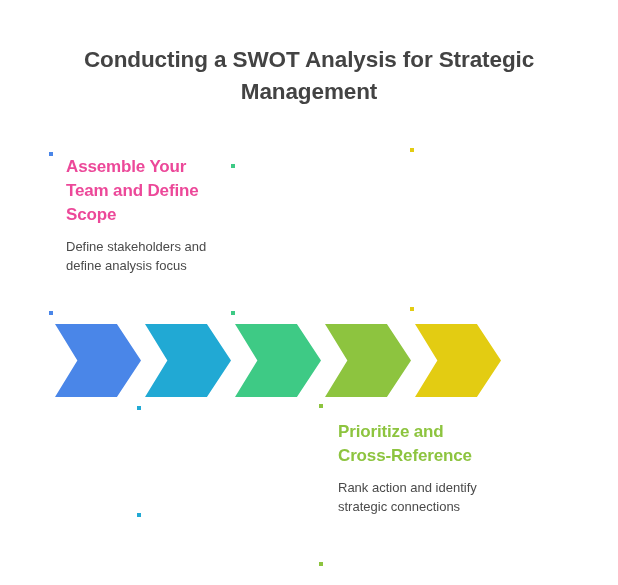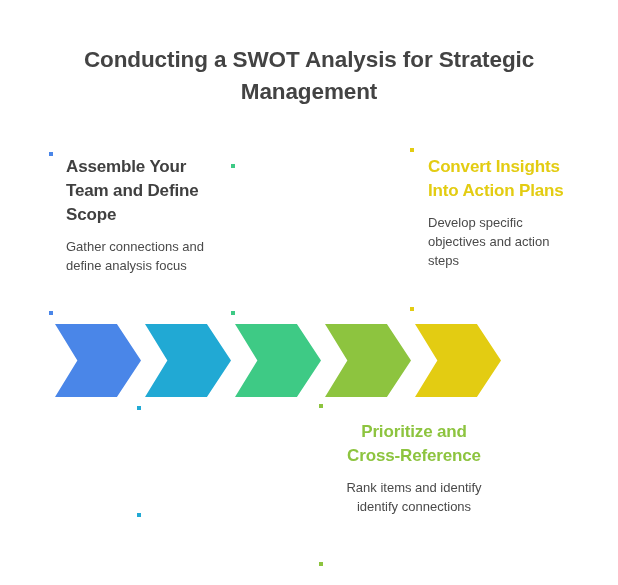--- a/index.html
+++ b/index.html
@@ -59,21 +59,21 @@
     width: 4px;
     height: 4px;
   }
 
   
   .block-1 { left: 66px;  top: 155px; }
   .block-3 { left: 249px; top: 168px; }
   .block-5 { left: 428px; top: 155px; }
   
   .block-2 { left: 158px; top: 420px; }
-  .block-4 { left: 338px; top: 420px; text-align: center; }
+  .block-4 { left: 338px; top: 420px; }
 
   
   .dot-1a { left: 49px;  top: 152px; }
   .dot-1b { left: 49px;  top: 311px; }
   .dot-3a { left: 231px; top: 164px; }
   .dot-3b { left: 231px; top: 311px; }
   .dot-5a { left: 410px; top: 148px; }
   .dot-5b { left: 410px; top: 307px; }
   .dot-2a { left: 137px; top: 406px; }
   .dot-2b { left: 137px; top: 513px; }
@@ -104,45 +104,41 @@
 </head>
 <body style="background: rgb(255, 255, 255);">
 
 <div id="infographic">
 
   <div class="title">Conducting a SWOT Analysis for Strategic Management</div>
 
   <div class="dot dot-1a" style="background: rgb(74, 134, 232);"></div>
   <div class="dot dot-1b" style="background: rgb(74, 134, 232);"></div>
   <div class="step-block block-1">
-    <p class="step-heading" style="color: #404040;">Assemble Your Team and Define Scope</p>
-    <p class="step-desc">Gather connections and define analysis focus</p>
+    <p class="step-heading" style="color: #ec4899;">Assemble Your Team and Define Scope</p>
+    <p class="step-desc">Define stakeholders and define analysis focus</p>
   </div>
 
   <div class="dot dot-3a" style="background: rgb(62, 202, 133);"></div>
   <div class="dot dot-3b" style="background: rgb(62, 202, 133);"></div>
 
   <div class="dot dot-5a" style="background: rgb(227, 204, 18);"></div>
   <div class="dot dot-5b" style="background: rgb(227, 204, 18);"></div>
-  <div class="step-block block-5">
-    <p class="step-heading" style="color: rgb(227, 204, 18);">Convert Insights Into Action Plans</p>
-    <p class="step-desc">Develop specific objectives and action steps</p>
-  </div>
 
   <div class="chevron-row">
     <div class="chevron chev-1" style="background: rgb(74, 134, 232);"></div>
     <div class="chevron chev-2" style="background: rgb(33, 169, 212);"></div>
     <div class="chevron chev-3" style="background: rgb(62, 202, 133);"></div>
     <div class="chevron chev-4" style="background: rgb(141, 196, 63);"></div>
     <div class="chevron chev-5" style="background: rgb(227, 204, 18);"></div>
   </div>
 
   <div class="dot dot-2a" style="background: rgb(33, 169, 212);"></div>
   <div class="dot dot-2b" style="background: rgb(33, 169, 212);"></div>
 
   <div class="dot dot-4a" style="background: rgb(141, 196, 63);"></div>
   <div class="dot dot-4b" style="background: rgb(141, 196, 63);"></div>
   <div class="step-block block-4">
     <p class="step-heading" style="color: rgb(141, 196, 63);">Prioritize and Cross-Reference</p>
-    <p class="step-desc">Rank items and identify identify connections</p>
+    <p class="step-desc">Rank action and identify strategic connections</p>
   </div>
 
 </div>
 
 </body></html>

